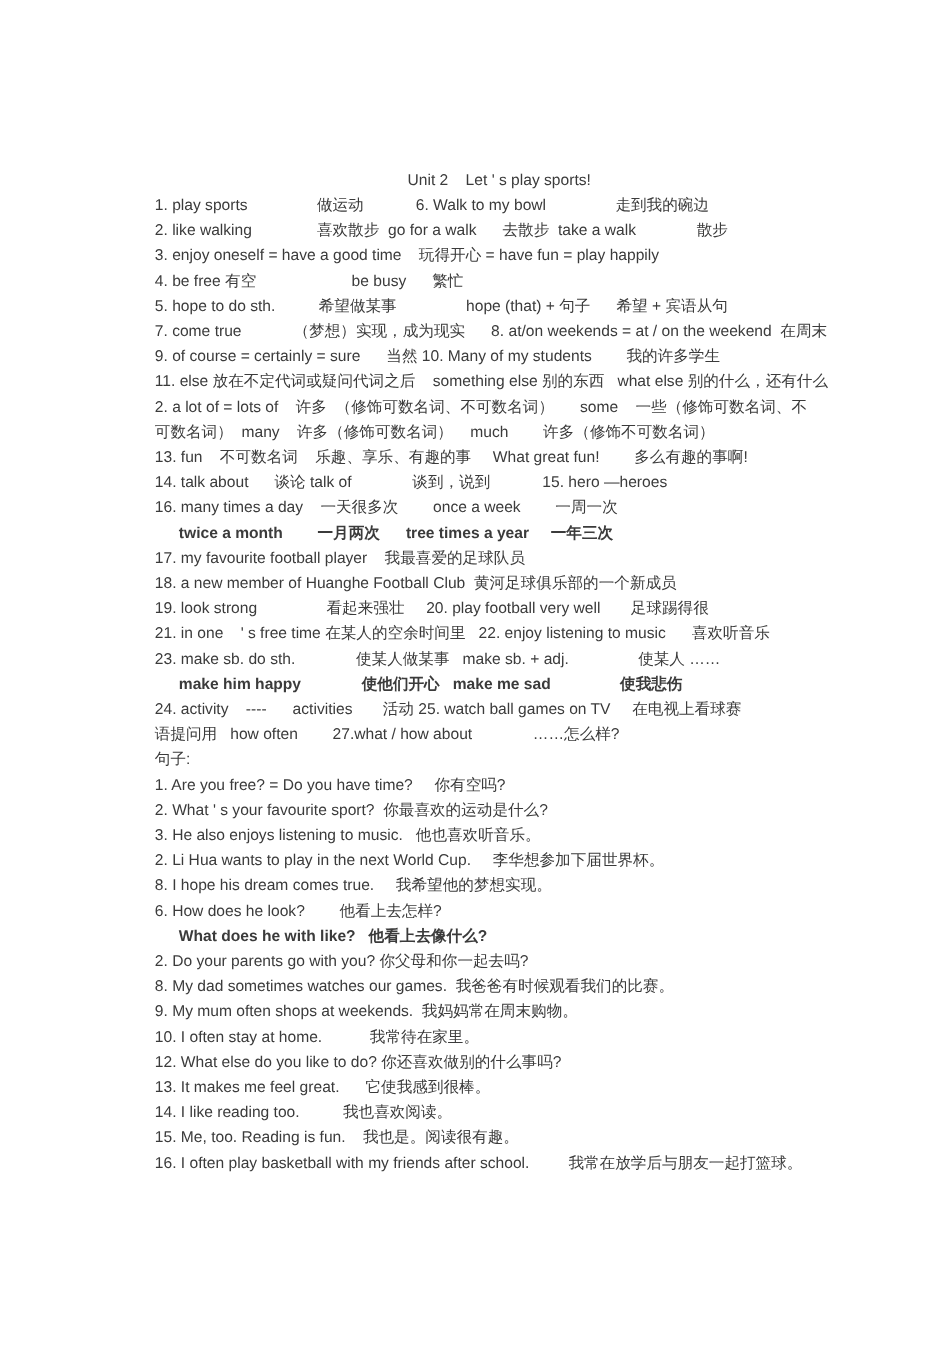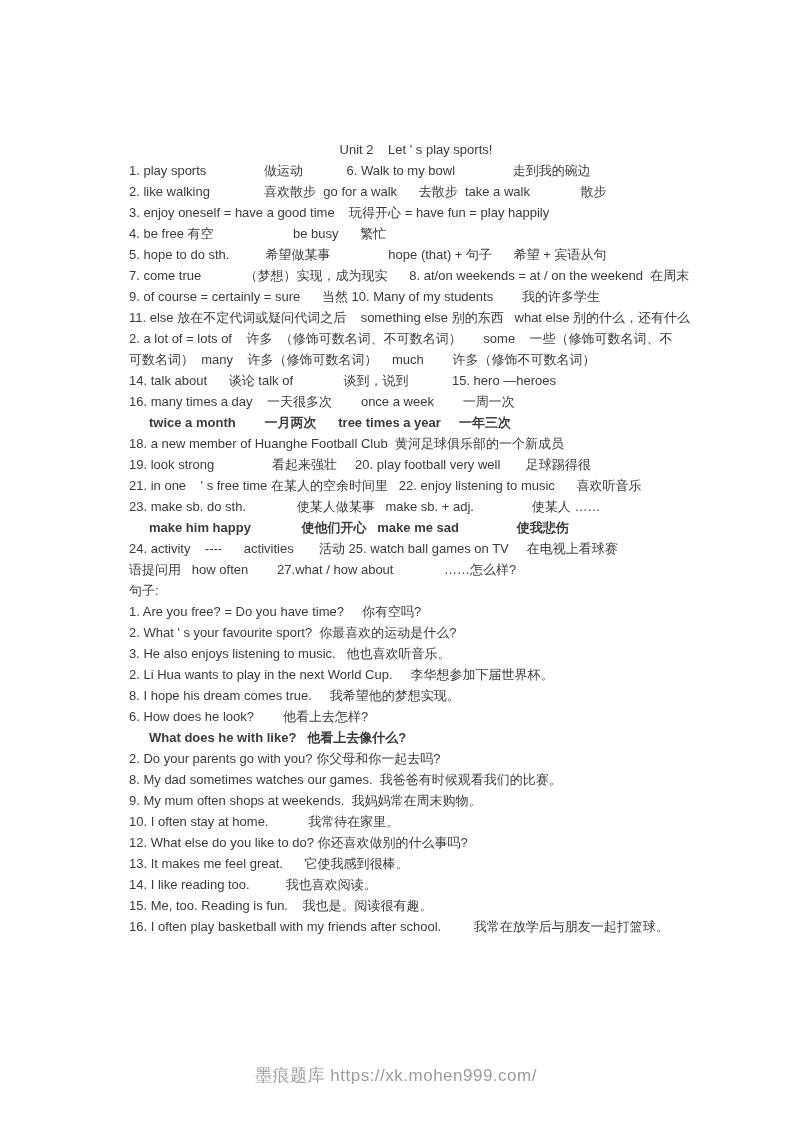--- a/index.html
+++ b/index.html
@@ -61,23 +61,25 @@
         <div class="line">1. play sports                做运动            6. Walk to my bowl                走到我的碗边</div>
         <div class="line">2. like walking               喜欢散步  go for a walk      去散步  take a walk              散步</div>
         <div class="line">3. enjoy oneself = have a good time    玩得开心 = have fun = play happily</div>
         <div class="line">4. be free 有空                      be busy      繁忙</div>
         <div class="line">5. hope to do sth.          希望做某事                hope (that) + 句子      希望 + 宾语从句</div>
         <div class="line">7. come true            （梦想）实现，成为现实      8. at/on weekends = at / on the weekend  在周末</div>
         <div class="line">9. of course = certainly = sure      当然 10. Many of my students        我的许多学生</div>
         <div class="line">11. else 放在不定代词或疑问代词之后    something else 别的东西   what else 别的什么，还有什么</div>
         <div class="line">2. a lot of = lots of    许多  （修饰可数名词、不可数名词）      some    一些（修饰可数名词、不</div>
         <div class="line">可数名词）  many    许多（修饰可数名词）    much        许多（修饰不可数名词）</div>
+        <div class="line">13. fun    不可数名词    乐趣、享乐、有趣的事     What great fun!        多么有趣的事啊!</div>
         <div class="line">14. talk about      谈论 talk of              谈到，说到            15. hero —heroes</div>
         <div class="line">16. many times a day    一天很多次        once a week        一周一次</div>
         <div class="line indent">twice a month        一月两次      tree times a year     一年三次</div>
+        <div class="line">17. my favourite football player    我最喜爱的足球队员</div>
         <div class="line">18. a new member of Huanghe Football Club  黄河足球俱乐部的一个新成员</div>
         <div class="line">19. look strong                看起来强壮     20. play football very well       足球踢得很</div>
         <div class="line">21. in one    ' s free time 在某人的空余时间里   22. enjoy listening to music      喜欢听音乐</div>
         <div class="line">23. make sb. do sth.              使某人做某事   make sb. + adj.                使某人 ……</div>
         <div class="line indent">make him happy              使他们开心   make me sad                使我悲伤</div>
         <div class="line">24. activity    ----      activities       活动 25. watch ball games on TV     在电视上看球赛</div>
         <div class="line">语提问用   how often        27.what / how about              ……怎么样?</div>
         <div class="line">句子:</div>
         <div class="line">1. Are you free? = Do you have time?     你有空吗?</div>
         <div class="line">2. What ' s your favourite sport?  你最喜欢的运动是什么?</div>
@@ -91,16 +93,13 @@
         <div class="line">9. My mum often shops at weekends.  我妈妈常在周末购物。</div>
         <div class="line">10. I often stay at home.           我常待在家里。</div>
         <div class="line">12. What else do you like to do? 你还喜欢做别的什么事吗?</div>
         <div class="line">13. It makes me feel great.      它使我感到很棒。</div>
         <div class="line">14. I like reading too.          我也喜欢阅读。</div>
         <div class="line">15. Me, too. Reading is fun.    我也是。阅读很有趣。</div>
         <div class="line">16. I often play basketball with my friends after school.         我常在放学后与朋友一起打篮球。</div>
       </div>
   </div>
 
-  <div class="footer">
-    <span>墨痕题库</span><span> </span><span>https://xk.mohen999.com/</span>
-  </div>
 </div>
 
 </body></html>

